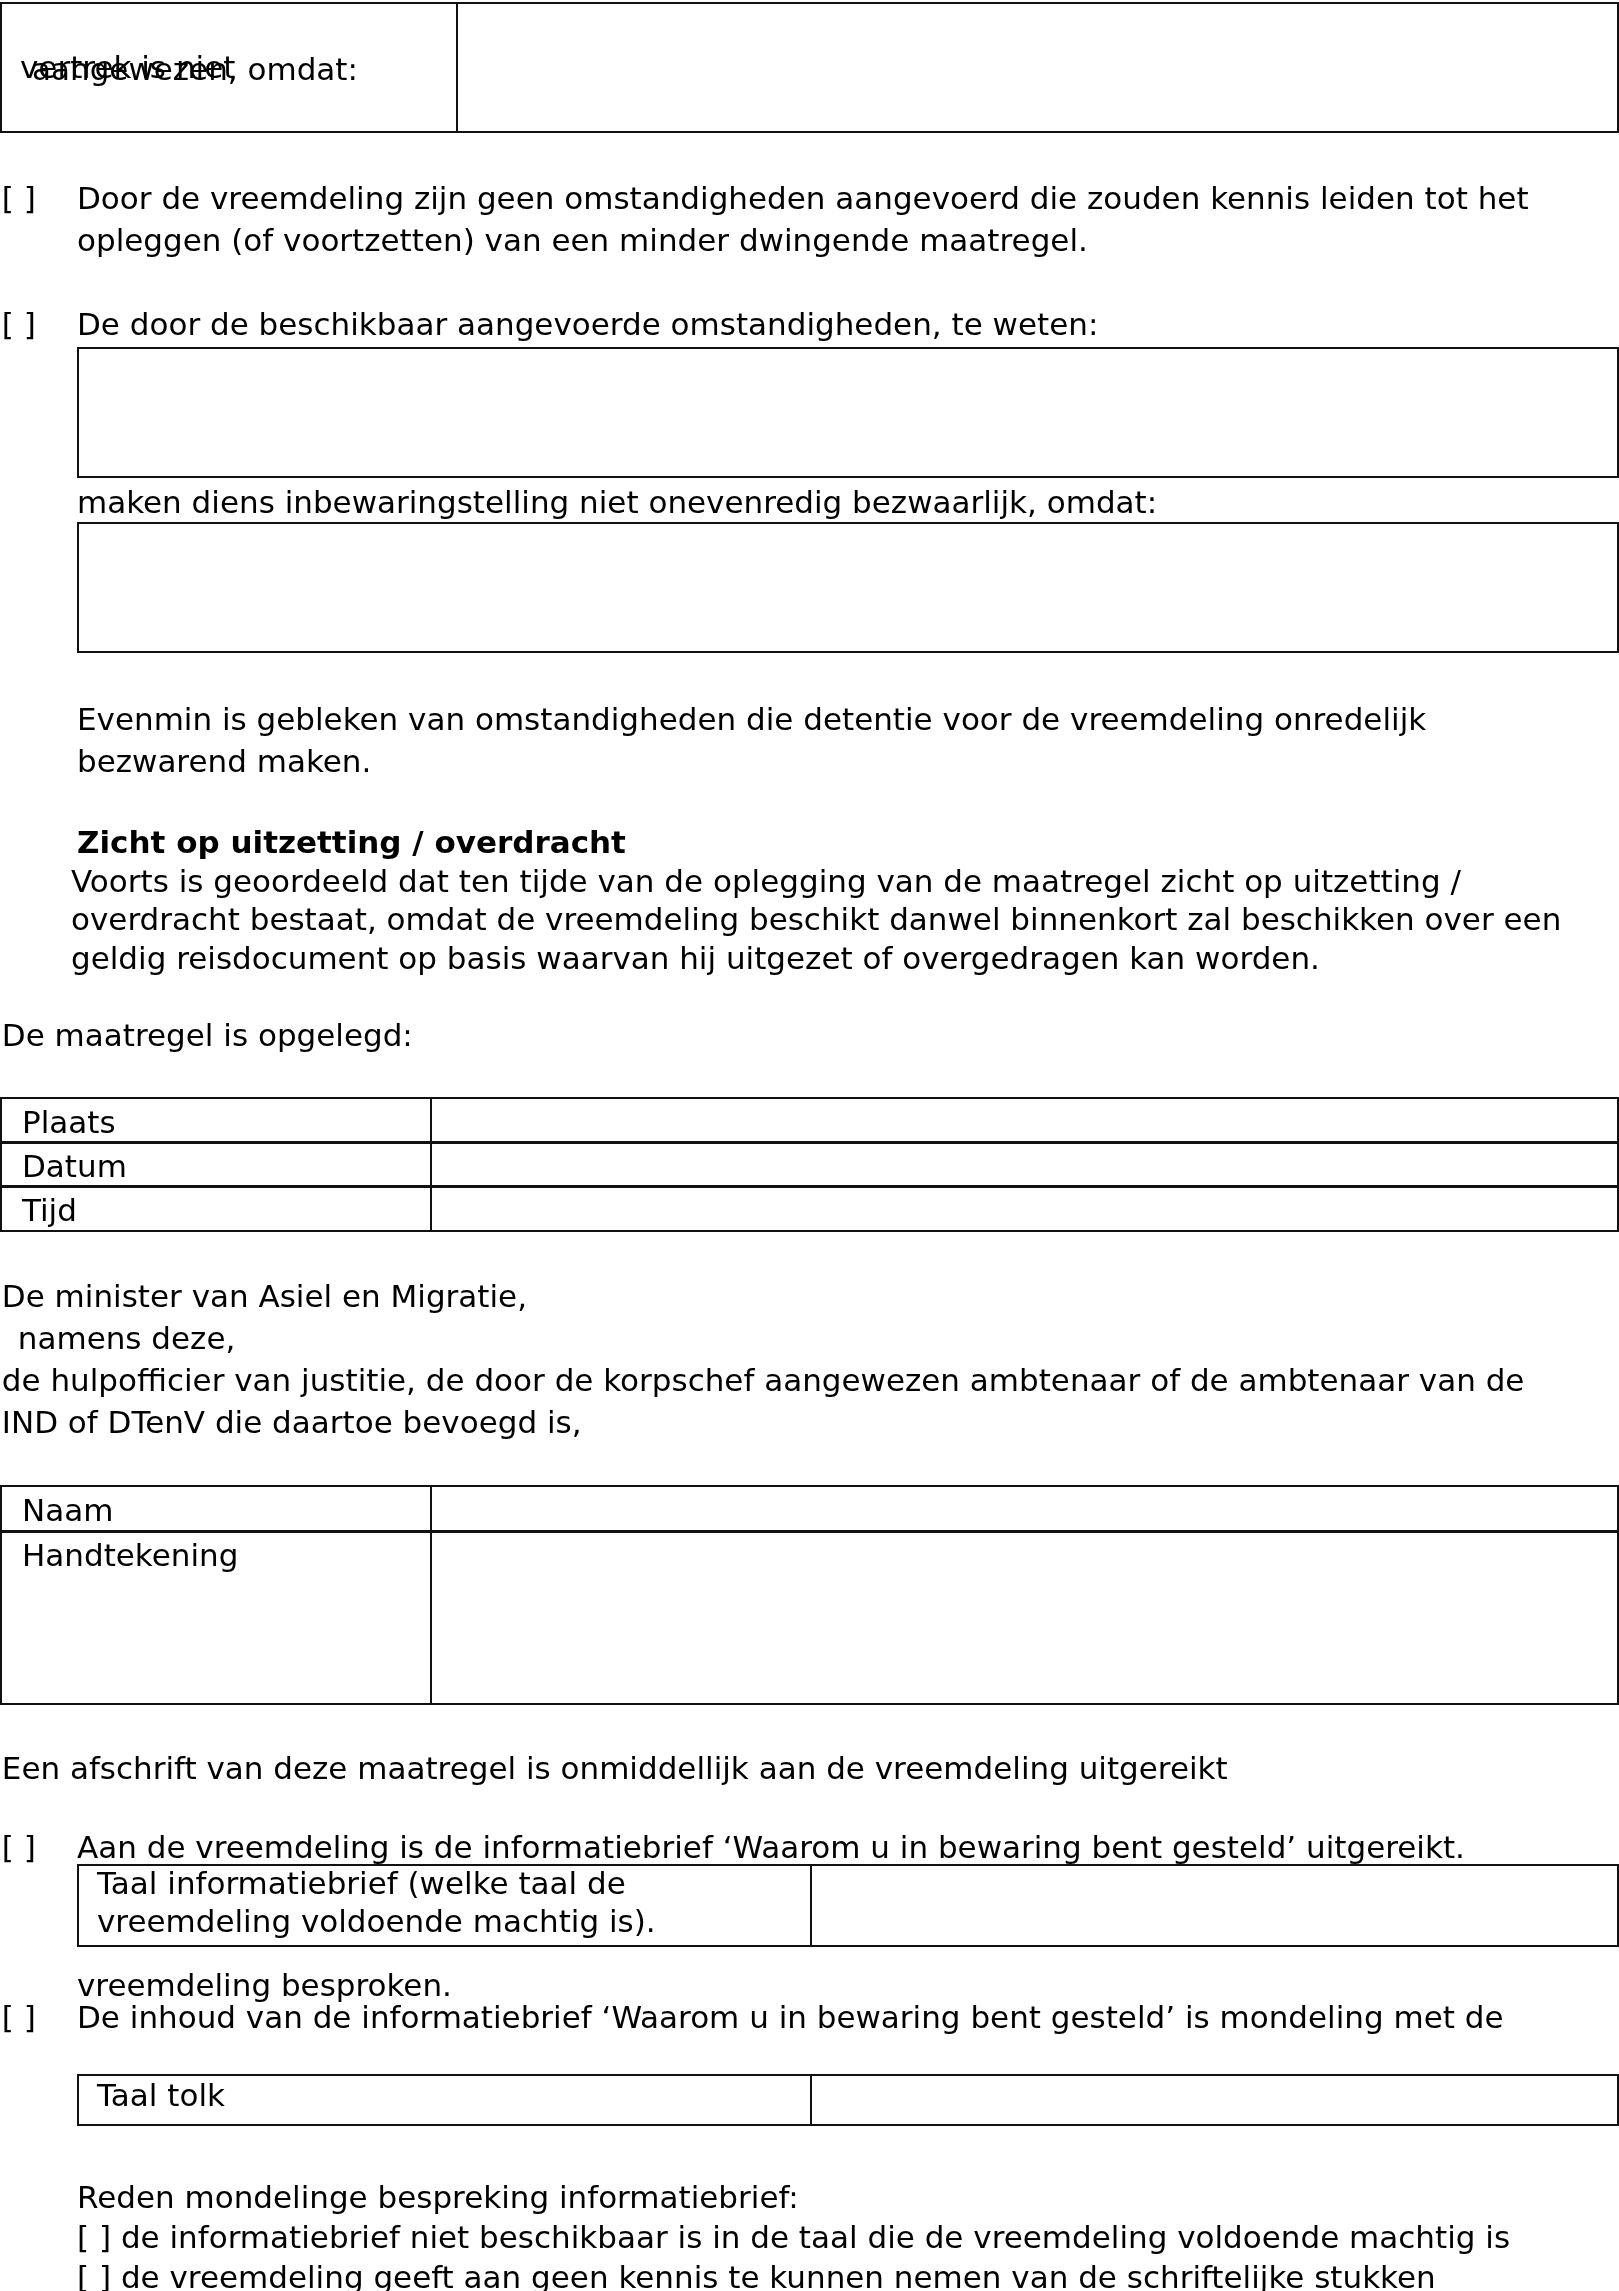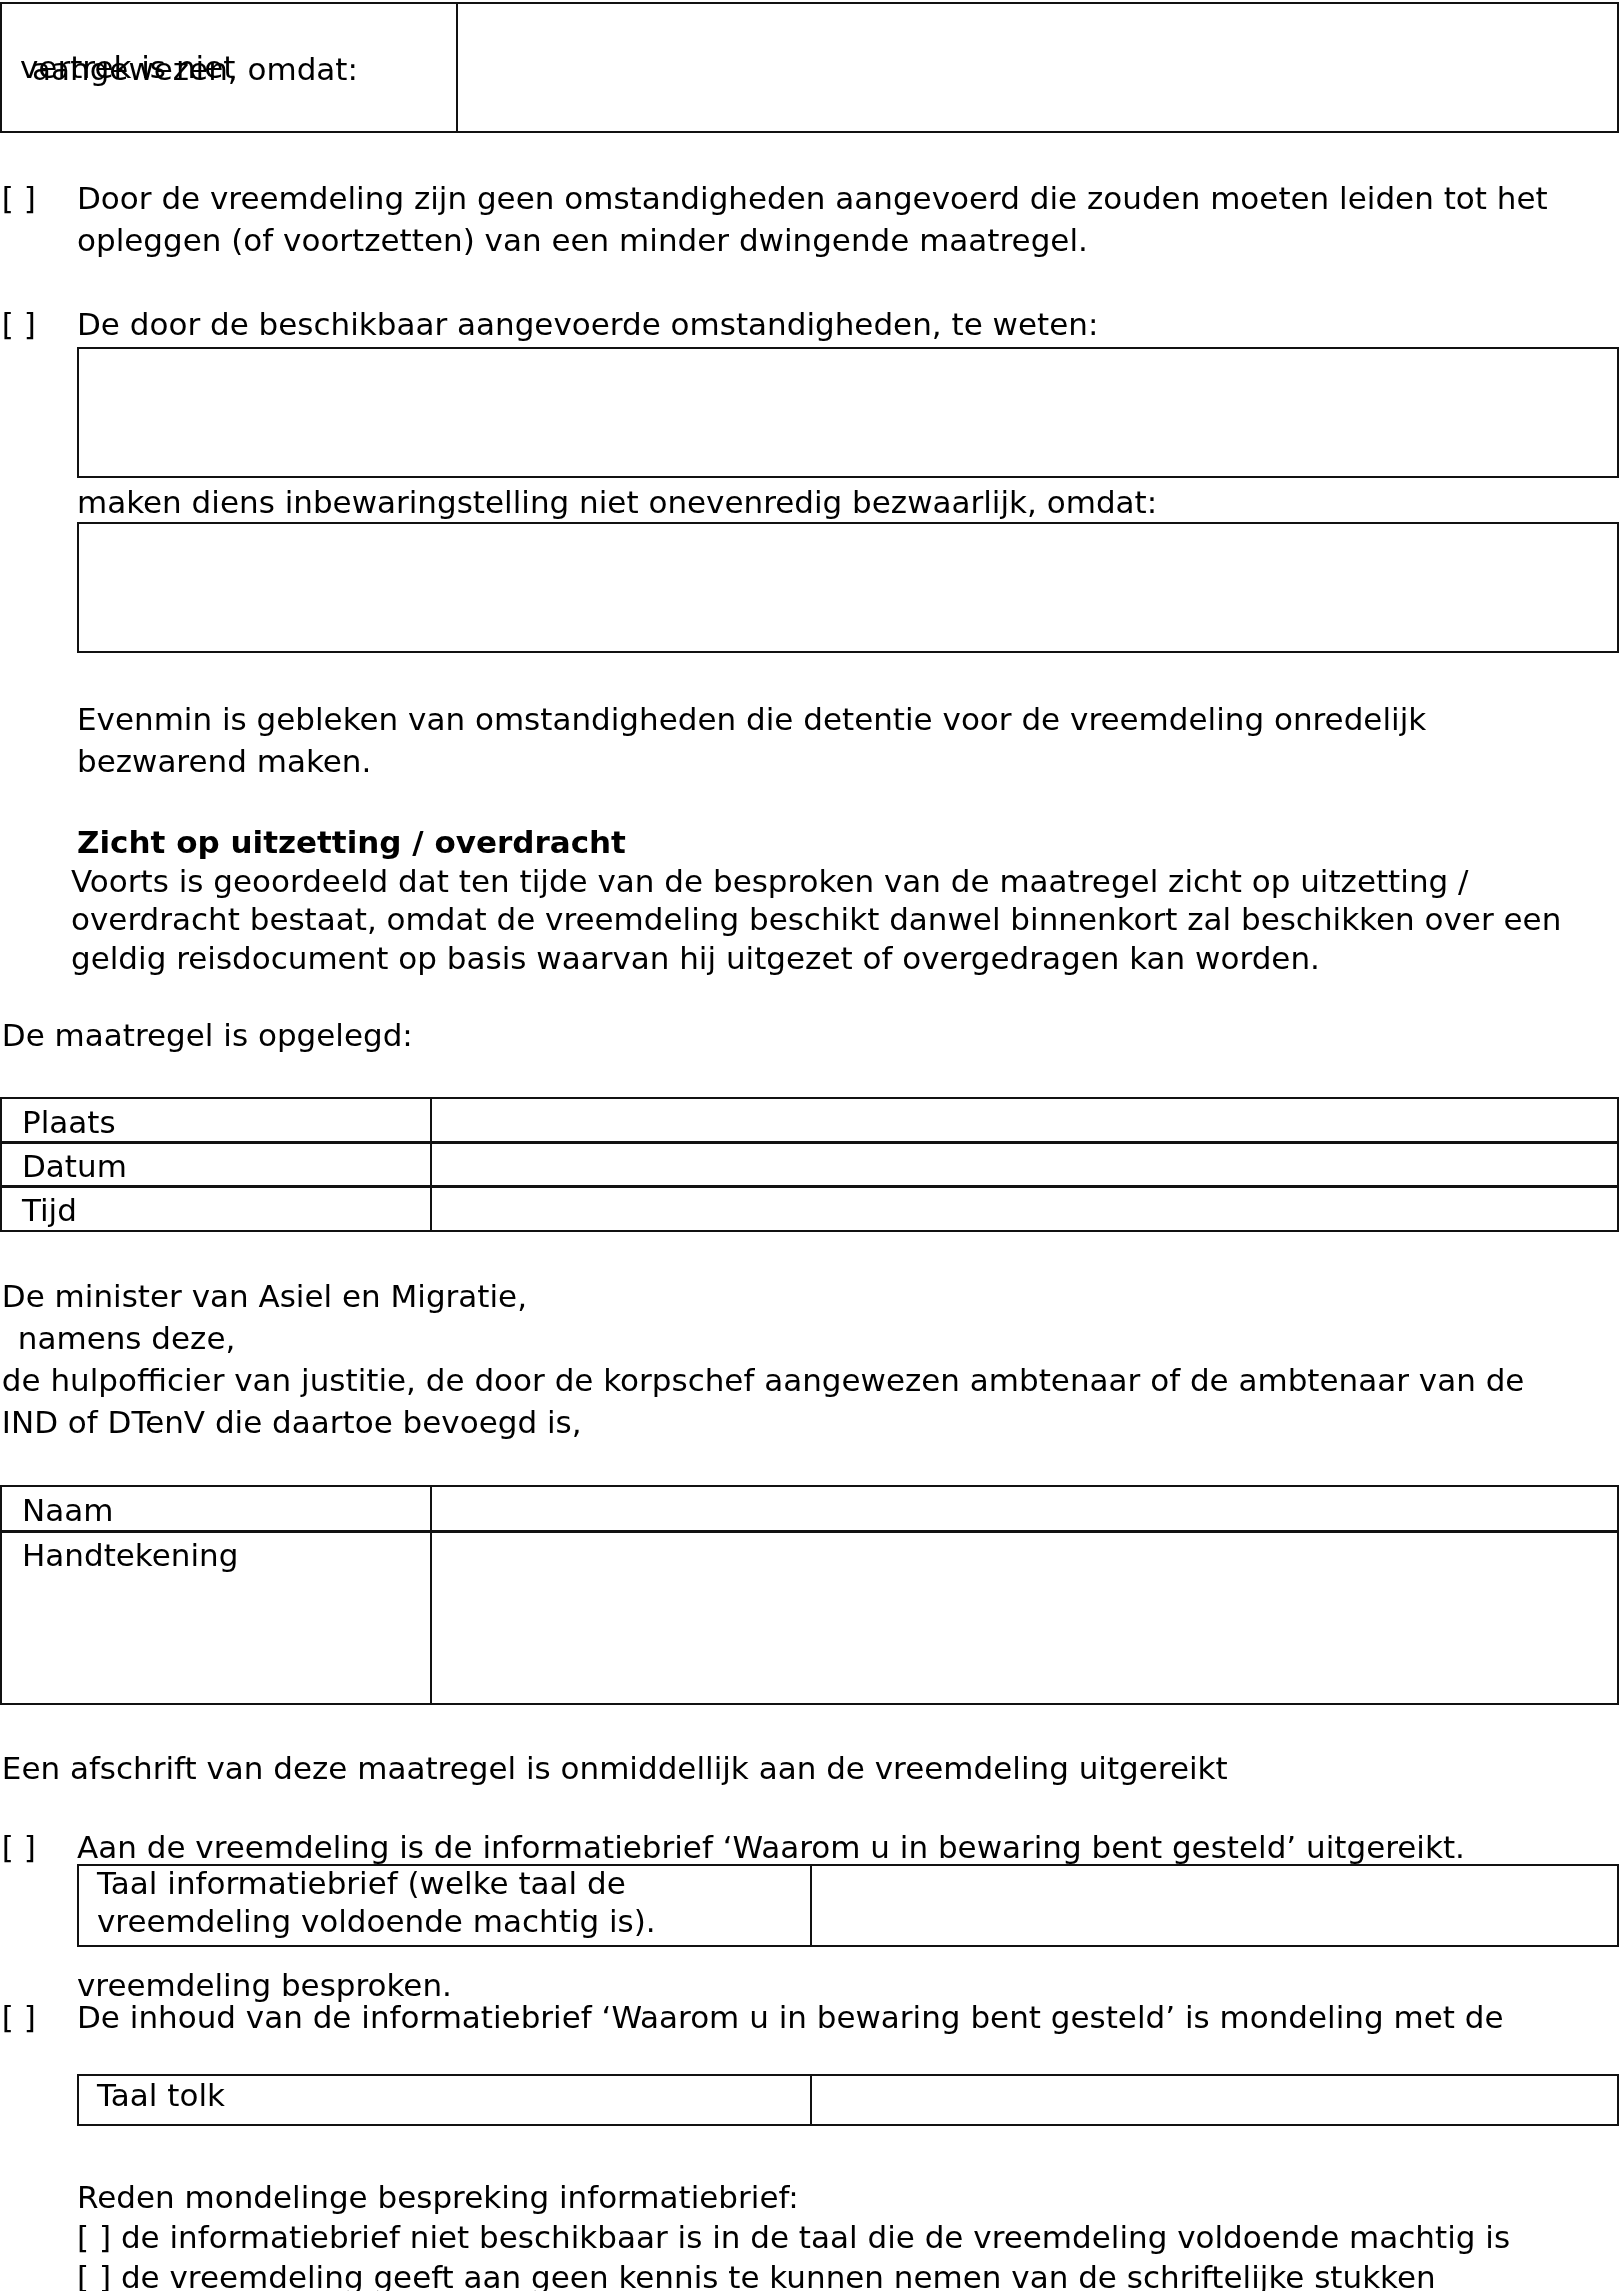--- a/index.html
+++ b/index.html
@@ -16,34 +16,34 @@
 </head>
 <body>
 
 <div class="box" style="left:0;top:1.8px;width:1619px;height:131px;"></div>
 <div class="vline" style="left:456px;top:1.8px;height:131px;"></div>
 <div class="txt" style="left:20px;top:5.5px;margin-top:40px;">vertrek is niet</div>
 <div class="txt" style="left:32px;top:48px;">aangewezen, omdat:</div>
 <div class="abs" style="left:459px;top:4.6px;width:1158px;height:125px;"></div>
 
 <div class="cb txt" style="top:177px;">[ ]</div>
-<div class="txt" style="left:77px;top:177px;">Door de vreemdeling zijn geen omstandigheden aangevoerd die zouden moeten leiden tot het</div>
+<div class="txt" style="left:77px;top:177px;">Door de vreemdeling zijn geen omstandigheden aangevoerd die zouden kennis leiden tot het</div>
 <div class="txt" style="left:77px;top:219px;">opleggen (of voortzetten) van een minder dwingende maatregel.</div>
 
 <div class="cb txt" style="top:303px;">[ ]</div>
 <div class="txt" style="left:77px;top:303px;">De door de beschikbaar aangevoerde omstandigheden, te weten:</div>
 <div class="box" style="left:77px;top:347px;width:1542px;height:131px;"></div>
 <div class="txt" style="left:77px;top:481px;">maken diens inbewaringstelling niet onevenredig bezwaarlijk, omdat:</div>
 <div class="box" style="left:77px;top:522px;width:1542px;height:131px;"></div>
 
 <div class="txt" style="left:77px;top:698px;">Evenmin is gebleken van omstandigheden die detentie voor de vreemdeling onredelijk</div>
 <div class="txt" style="left:77px;top:740px;">bezwarend maken.</div>
 
 <div class="txt bold" style="left:77px;top:821px;">Zicht op uitzetting / overdracht</div>
-<div class="txt" style="left:71px;top:860px;">Voorts is geoordeeld dat ten tijde van de besproken van de maatregel zicht op uitzetting /</div>
+<div class="txt" style="left:71px;top:860px;">Voorts is geoordeeld dat ten tijde van de oplegging van de maatregel zicht op uitzetting /</div>
 <div class="txt" style="left:71px;top:898px;">overdracht bestaat, omdat de vreemdeling beschikt danwel binnenkort zal beschikken over een</div>
 <div class="txt" style="left:71px;top:937px;">geldig reisdocument op basis waarvan hij uitgezet of overgedragen kan worden.</div>
 
 <div class="txt" style="left:1.8px;top:1014px;">De maatregel is opgelegd:</div>
 <div class="box" style="left:0;top:1097px;width:1619px;height:135px;"></div>
 <div class="hline" style="left:0;top:1141px;width:1619px;"></div>
 <div class="hline" style="left:0;top:1185px;width:1619px;"></div>
 <div class="vline" style="left:430px;top:1097px;height:135px;"></div>
 <div class="txt" style="left:22px;top:1101px;text-align:center;">Plaats</div>
 <div class="txt" style="left:22px;top:1145px;">Datum</div>

